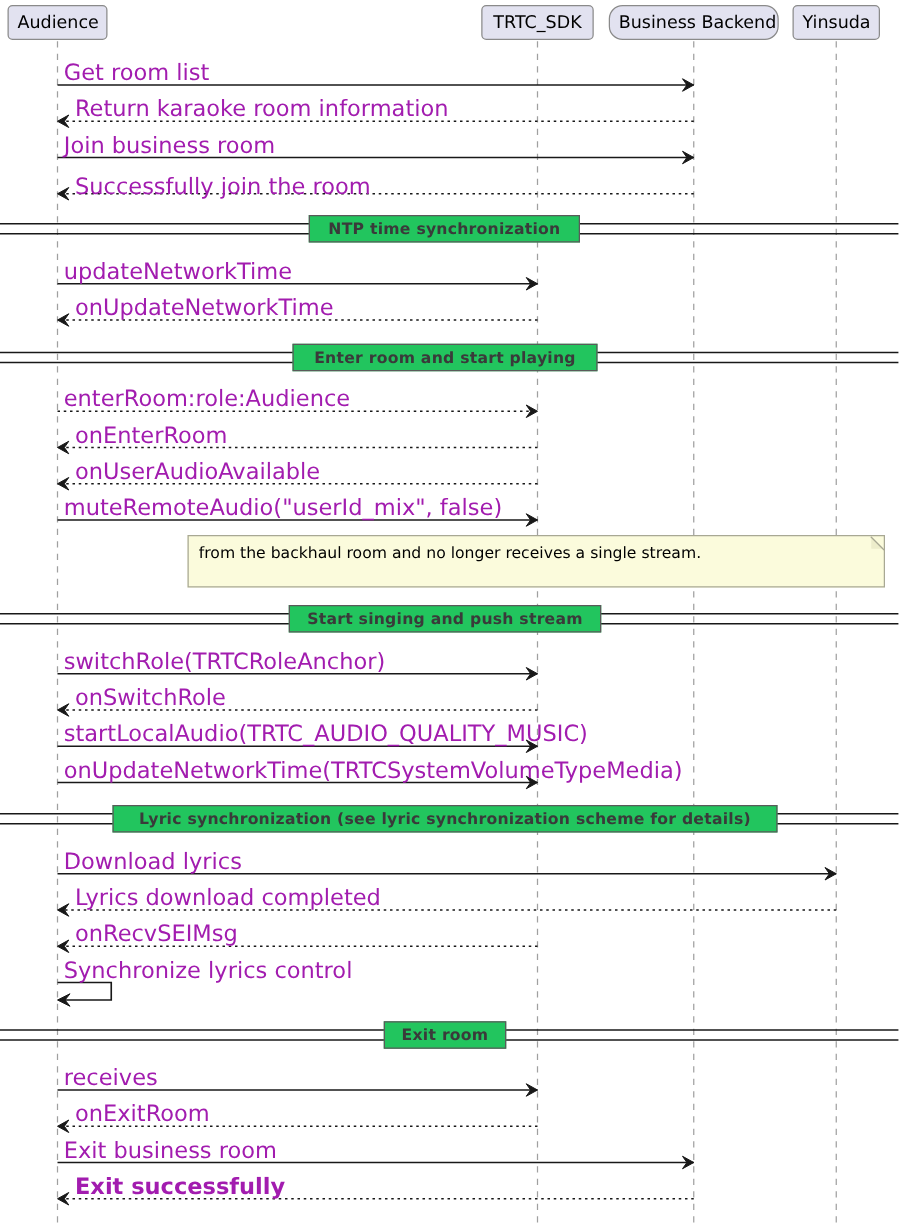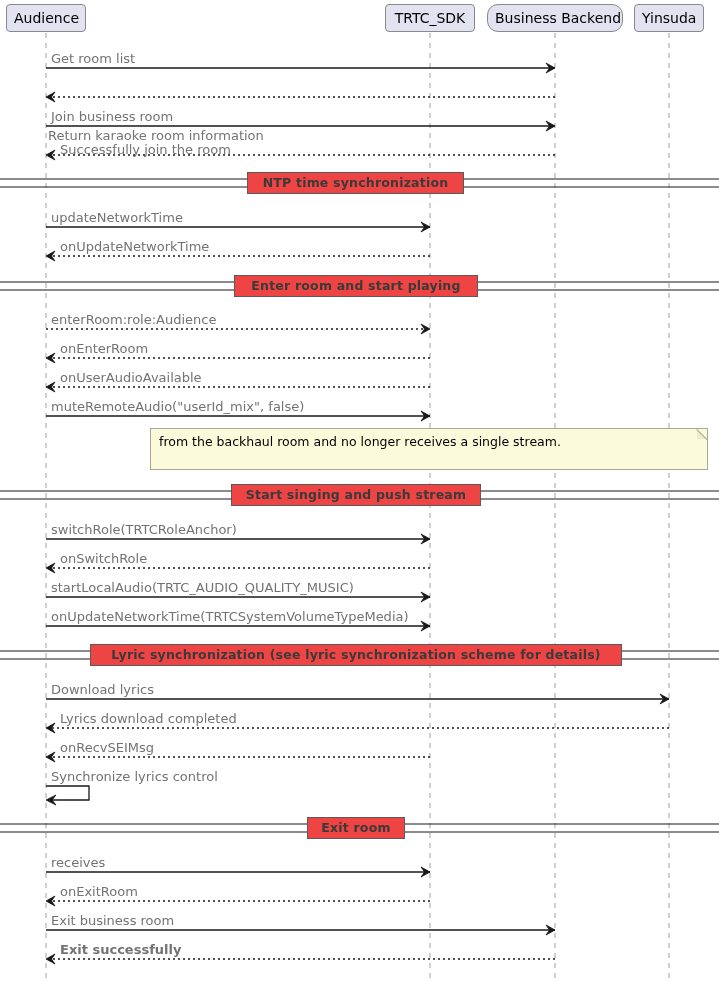--- a/index.html
+++ b/index.html
@@ -35,30 +35,30 @@
     line-height: 26px;
     text-align: center;
     font-size: 14px;
     color: #000000;
     white-space: nowrap;
     padding: 0 7px;
   }
   
   .msg-label {
     position: absolute;
-    font-size: 13px;
-    color: #737373;
+    font-size: 18px;
+    color: #a21caf;
     white-space: nowrap;
     line-height: 14px;
   }
   
   .divider-box {
     position: absolute;
     box-sizing: border-box;
-    background: #ef4444;
+    background: #22c55e;
     border: 1px solid #5A5A5A;
     height: 22px;
     line-height: 20px;
     text-align: center;
     font-size: 12.5px;
     font-weight: bold;
     color: #3A3A3A;
     white-space: nowrap;
     padding: 0 9px;
     letter-spacing: 0.2px;
@@ -164,21 +164,21 @@
       <div class="participant" style="left: 6px; top: 4px; width: 80px;"><span>Audience</span></div>
       <div class="participant" style="left: 385px; top: 4px; width: 90px;"><span>TRTC_SDK</span></div>
       <div class="participant" style="left: 487px; top: 4px; width: 136px; border-radius: 11px;"><span>Business Backend</span></div>
       <div class="participant" style="left: 634px; top: 4px; width: 70px;"><span>Yinsuda</span></div>
       <div class="divider-box" style="left: 247px; top: 172px; width: 217px;"><span>NTP time synchronization</span></div>
       <div class="divider-box" style="left: 234px; top: 275px; width: 244px;"><span>Enter room and start playing</span></div>
       <div class="divider-box" style="left: 231px; top: 484px; width: 250px;"><span>Start singing and push stream</span></div>
       <div class="divider-box" style="left: 90px; top: 644px; width: 532px;"><span>Lyric synchronization (see lyric synchronization scheme for details)</span></div>
       <div class="divider-box" style="left: 307px; top: 817px; width: 98px;"><span>Exit room</span></div>
       <div class="msg-label" style="left: 51px; top: 52px;">Get room list</div>
-      <div class="msg-label" style="left: 48px; top: 81px; margin-top: 48px;">Return karaoke room information</div>
+      <div class="msg-label" style="left: 60px; top: 81px;">Return karaoke room information</div>
       <div class="msg-label" style="left: 51px; top: 110px;">Join business room</div>
       <div class="msg-label" style="left: 60px; top: 143px; text-align: right;">Successfully join the room</div>
       <div class="msg-label" style="left: 51px; top: 211px;">updateNetworkTime</div>
       <div class="msg-label" style="left: 60px; top: 240px;">onUpdateNetworkTime</div>
       <div class="msg-label" style="left: 51px; top: 313px;">enterRoom:role:Audience</div>
       <div class="msg-label" style="left: 60px; top: 342px;">onEnterRoom</div>
       <div class="msg-label" style="left: 60px; top: 371px;">onUserAudioAvailable</div>
       <div class="msg-label" style="left: 51px; top: 400px;">muteRemoteAudio("userId_mix", false)</div>
       <div class="msg-label" style="left: 51px; top: 523px;">switchRole(TRTCRoleAnchor)</div>
       <div class="msg-label" style="left: 60px; top: 552px;">onSwitchRole</div>

